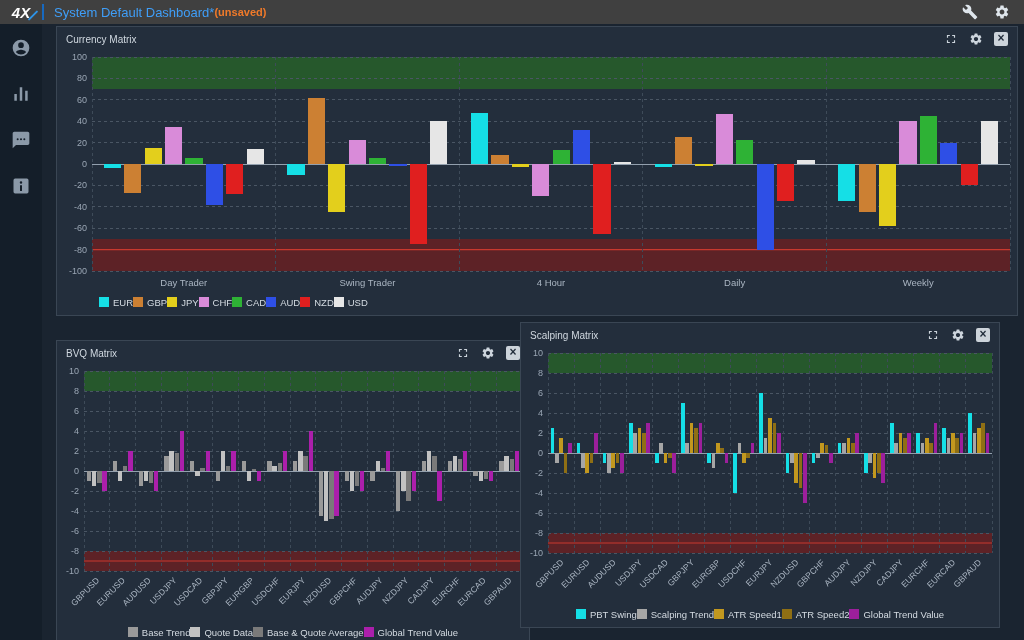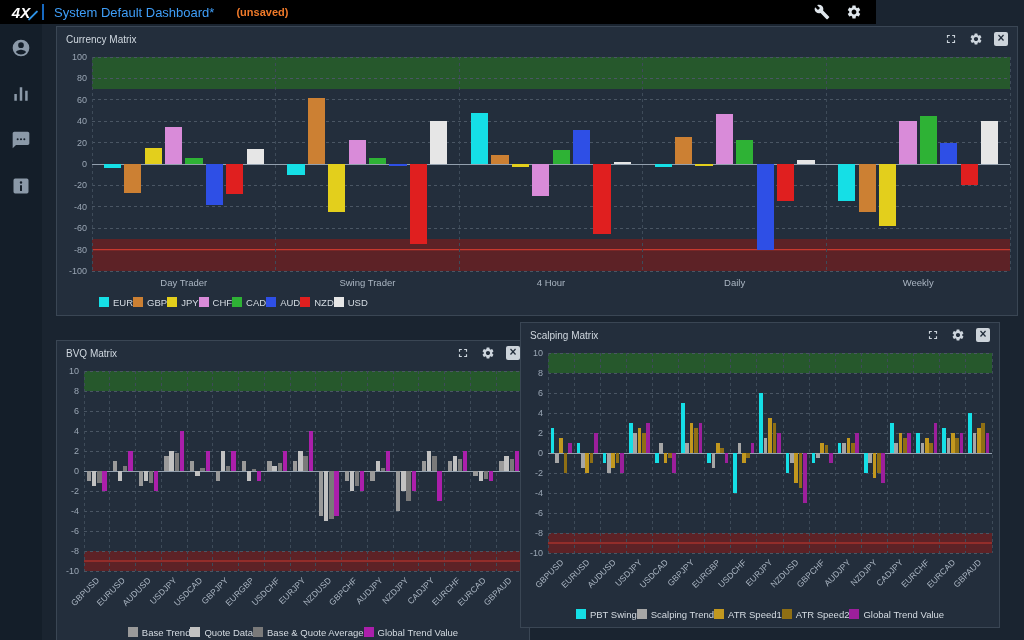--- a/index.html
+++ b/index.html
@@ -1,22 +1,22 @@
 <!DOCTYPE html>
 <html><head>
 <meta charset="utf-8">
 <style>
   *{margin:0;padding:0;box-sizing:border-box}
   html,body{width:1024px;height:640px;background:#1a2430;font-family:"Liberation Sans","DejaVu Sans",sans-serif;overflow:hidden;position:relative}
-  .topbar{position:absolute;top:0;left:0;width:876px;height:24px;background:#000000;display:flex;align-items:center;z-index:10}
+  .topbar{position:absolute;top:0;left:0;width:1024px;height:24px;background:#404040;display:flex;align-items:center;z-index:10}
   .logo{width:42px;display:flex;justify-content:center;align-items:center;color:#fff;font-weight:bold;font-style:italic;font-size:15px;position:relative}
   .logo .x-accent{position:absolute;right:8px;top:5px;width:2px;height:13px;background:#2e93e6;transform:rotate(45deg);border-radius:1px}
   .topbar-sep{width:2px;height:16px;background:#1769c0;margin-right:10px}
   .topbar-title{color:#3f9ef8;font-size:13px}
-  .unsaved{color:#f07a2a;font-size:11px;font-weight:bold;margin-left:22px}
+  .unsaved{color:#f07a2a;font-size:11px;font-weight:bold;margin-left:0}
   .topbar-actions{margin-left:auto;display:flex;gap:16px;margin-right:14px;align-items:center}
   .topbar-actions .icon{color:#dfe6ec;cursor:pointer}
   .sidebar{position:absolute;top:24px;left:0;width:42px;height:616px;background:#141e29;display:flex;flex-direction:column;align-items:center;padding-top:14px;gap:26px}
   .sidebar .icon{color:#8b99a8;cursor:pointer}
   .icon{width:16px;height:16px;fill:currentColor}
   .icon.lg{width:20px;height:20px}
   .panel{position:absolute;background:#232e3c;border:1px solid #3a4654;display:flex;flex-direction:column}
   #panel-0{left:56px;top:26px;width:962px;height:290px}
   #panel-1{left:56px;top:340px;width:474px;height:306px}
   #panel-2{left:520px;top:322px;width:480px;height:306px}

